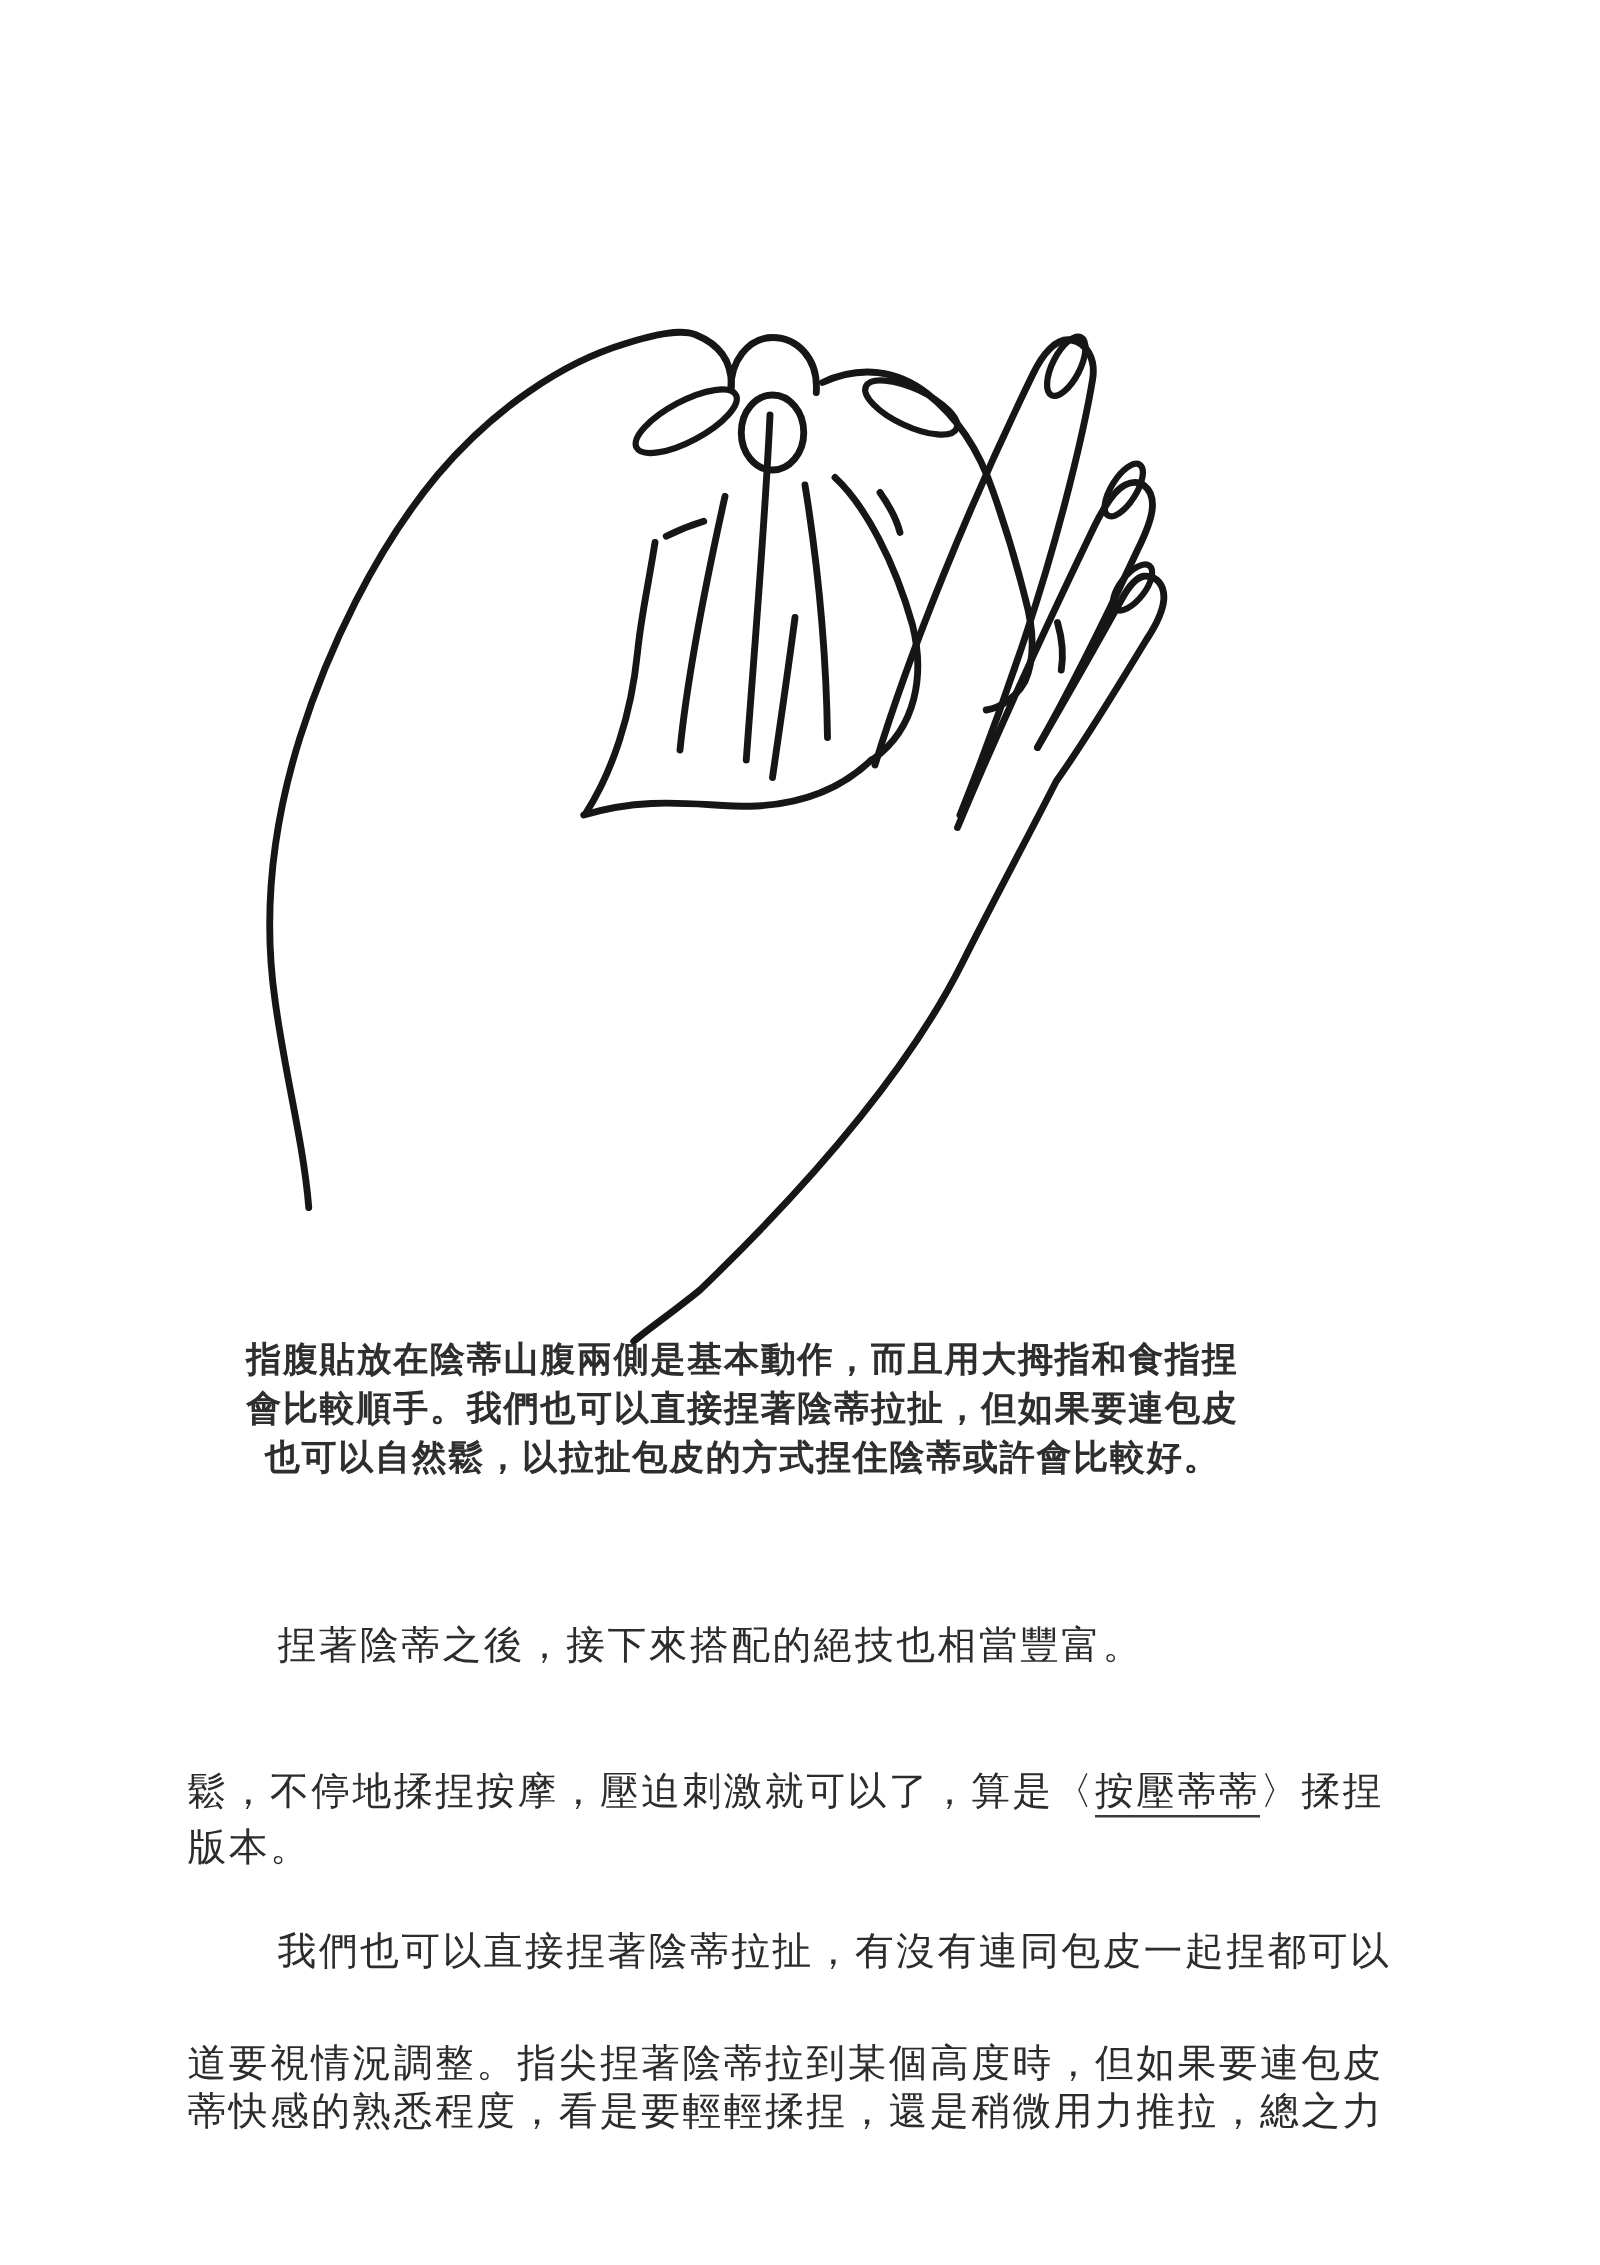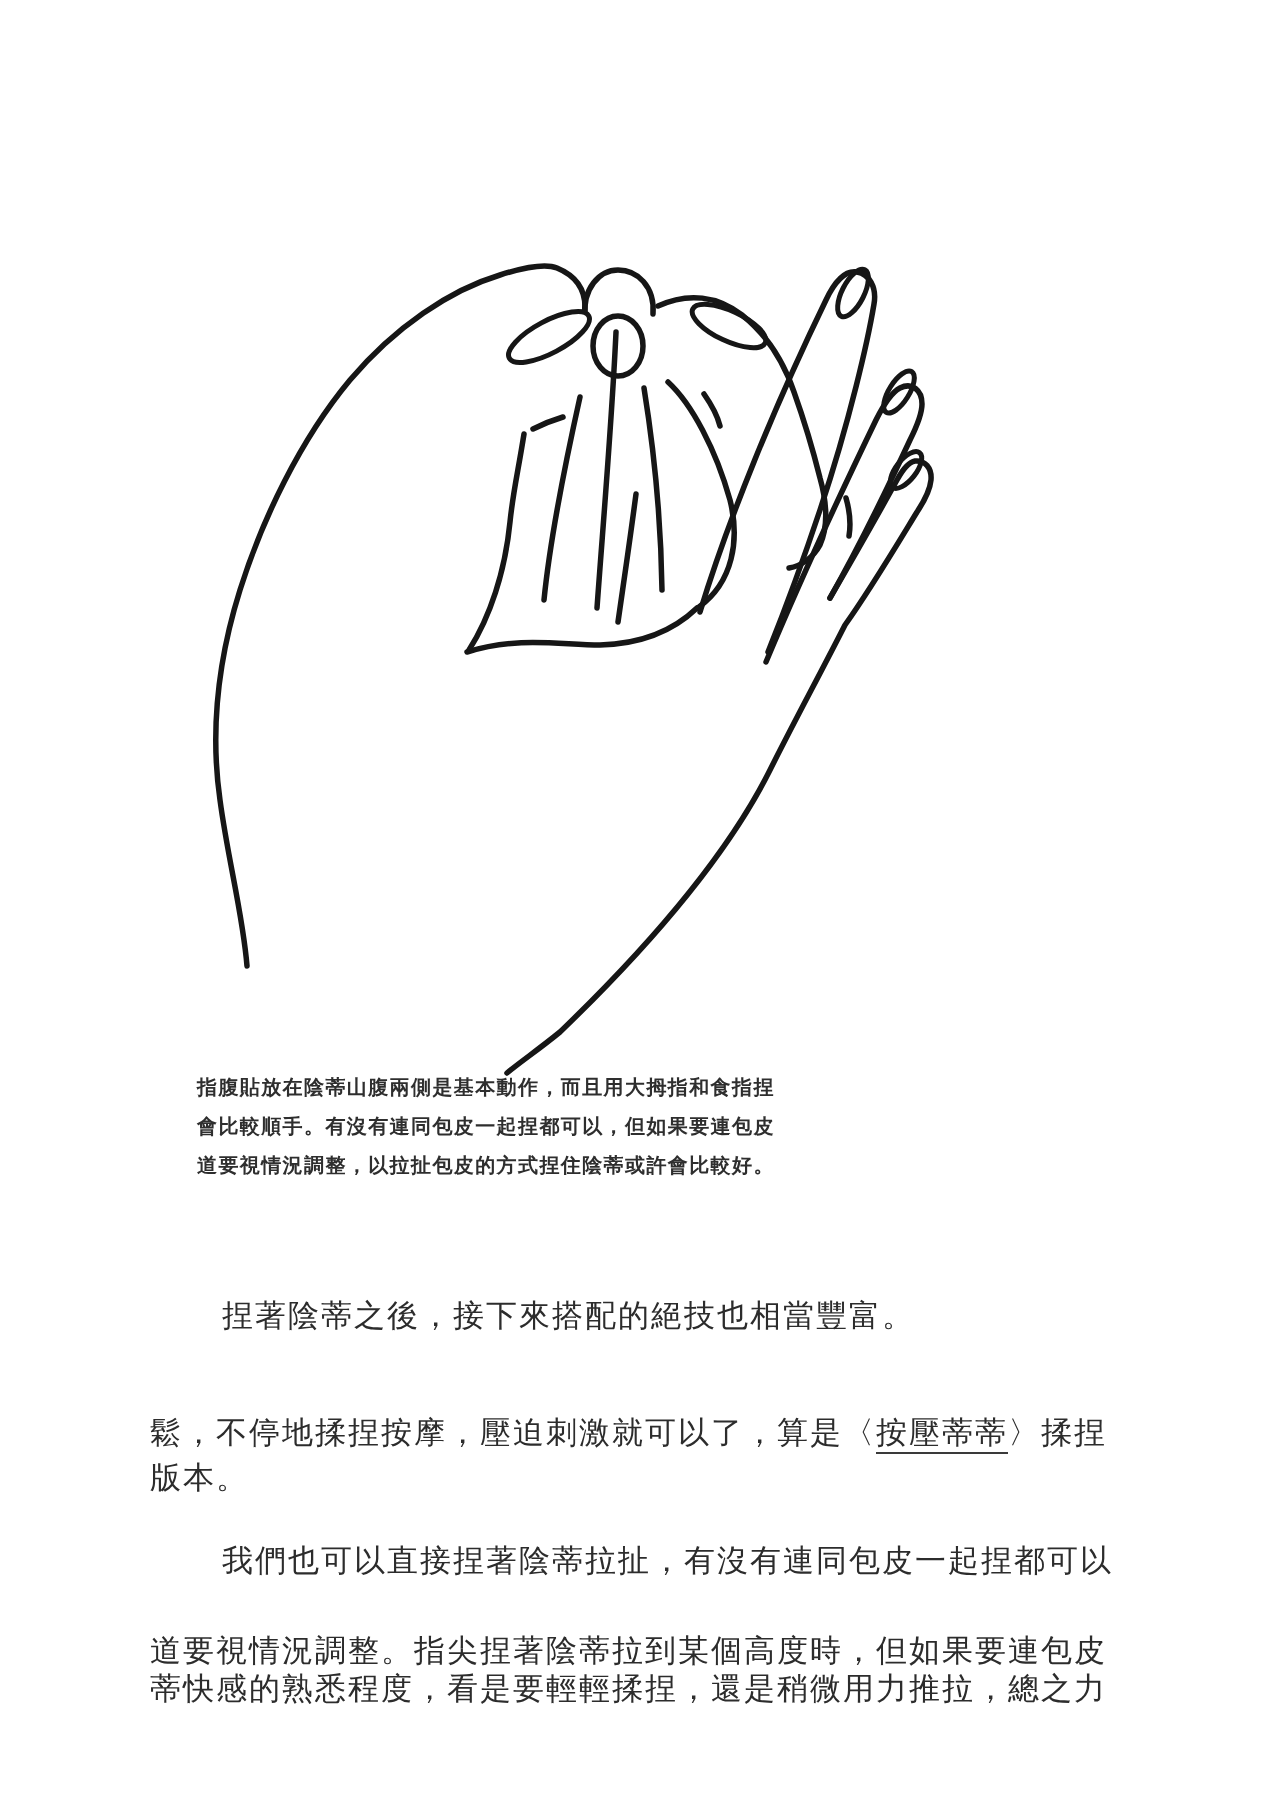--- a/index.html
+++ b/index.html
@@ -14,21 +14,21 @@
   #illustration {
     position: absolute;
     left: 0; top: 0;
     width: 1280px; height: 1812px;
   }
   .caption {
     position: absolute;
     left: 197px;
     top: 1068px;
     color: #2e2e2e;
-    font-size: 20px;
+    font-size: 28px;
     font-weight: 700;
     letter-spacing: 1.4px;
     line-height: 39px;
     white-space: nowrap;
     text-align: center;
   }
   .body-line {
     position: absolute;
     left: 150px;
     color: #2c2c2c;
@@ -96,22 +96,22 @@
 
         <path d="M830,598 C852,560 876,518 897,480 C903,469 909,462 915,461 C925,460 932,468 931,480 C930,490 925,500 917,512 C895,548 870,590 845,625 C818,678 795,720 770,770 C725,860 645,950 560,1032 C538,1050 520,1062 507,1073"></path>
 
         <path d="M846,498 C850,512 851,524 849,536"></path>
       </g>
     </g>
   </svg>
 
   <div class="caption">
     <div>指腹貼放在陰蒂山腹兩側是基本動作，而且用大拇指和食指捏</div>
-    <div>會比較順手。有沒有連同包皮一起捏都可以，但如果要連包皮</div>
-    <div>道要視情況調整，以拉扯包皮的方式捏住陰蒂或許會比較好。</div>
+    <div>會比較順手。我們也可以直接捏著陰蒂拉扯，但如果要連包皮</div>
+    <div>也可以自然鬆，以拉扯包皮的方式捏住陰蒂或許會比較好。</div>
   </div>
 
   <div class="body-line indent" style="top:1293px">捏著陰蒂之後，接下來搭配的絕技也相當豐富。</div>
 
   <div class="body-line" style="top:1410px">
     <span>鬆，不停地揉捏按摩，壓迫刺激就可以了，算是〈</span><span class="u-term">按壓蒂蒂</span><span>〉揉捏</span>
   </div>
   <div class="body-line" style="top:1455px">版本。</div>
 
   <div class="body-line indent" style="top:1538px">我們也可以直接捏著陰蒂拉扯，有沒有連同包皮一起捏都可以</div>

